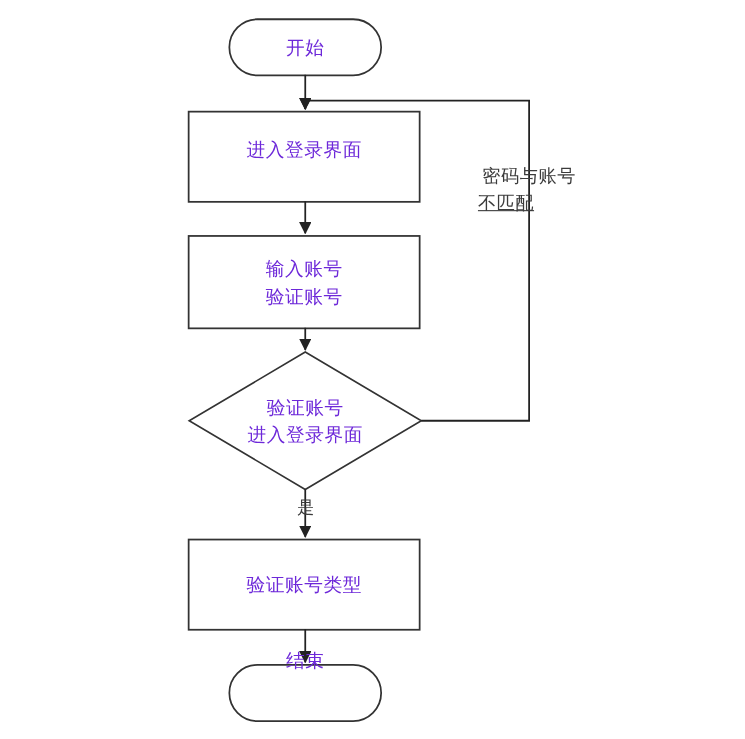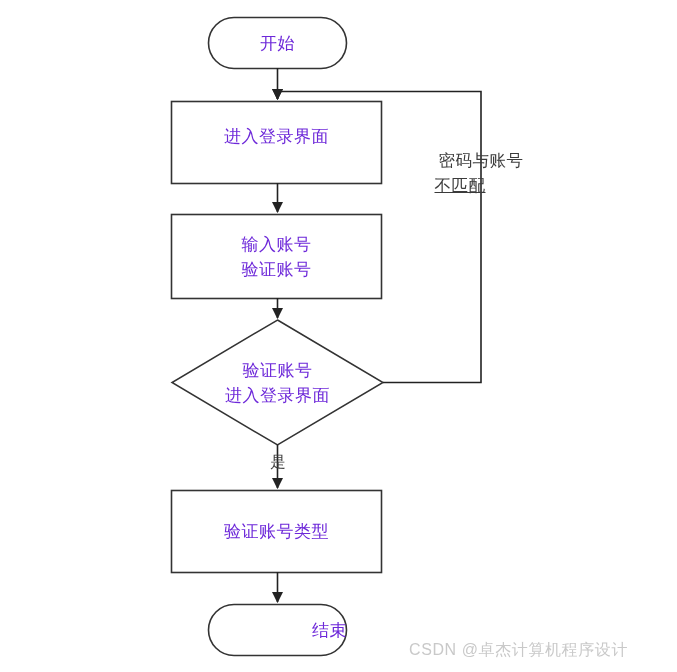--- a/index.html
+++ b/index.html
@@ -115,25 +115,24 @@
 
   <div class="node-label" style="left:152px; top:345px; width:251px; height:75px;">
     <span>验证账号</span>
     <span>进入登录界面</span>
   </div>
 
   <div class="node-label" style="left:171px; top:490px; width:211px; height:83px;">
     <span>验证账号类型</span>
   </div>
 
-  <div class="node-label" style="left:208px; top:604px; width:139px; height:52px;align-items:flex-end;">
+  <div class="node-label" style="left:208px; top:574px; width:139px; height:52px;">
     <span>结束</span>
   </div>
 
   <div class="edge-label-small" style="left:248px; top:453px; width:60px;">是</div>
 
   <div class="edge-label" style="left:411px; top:148px; width:140px;">密码与账号</div>
 
   <div class="edge-label" style="left:390px; top:173px; width:140px;text-decoration:underline;">不匹配</div>
 
-  <div class="watermark" style="left:409px; top:640px;">CSDN @卓杰计算机程序设计</div>
 
 </div>
 
 </body></html>

